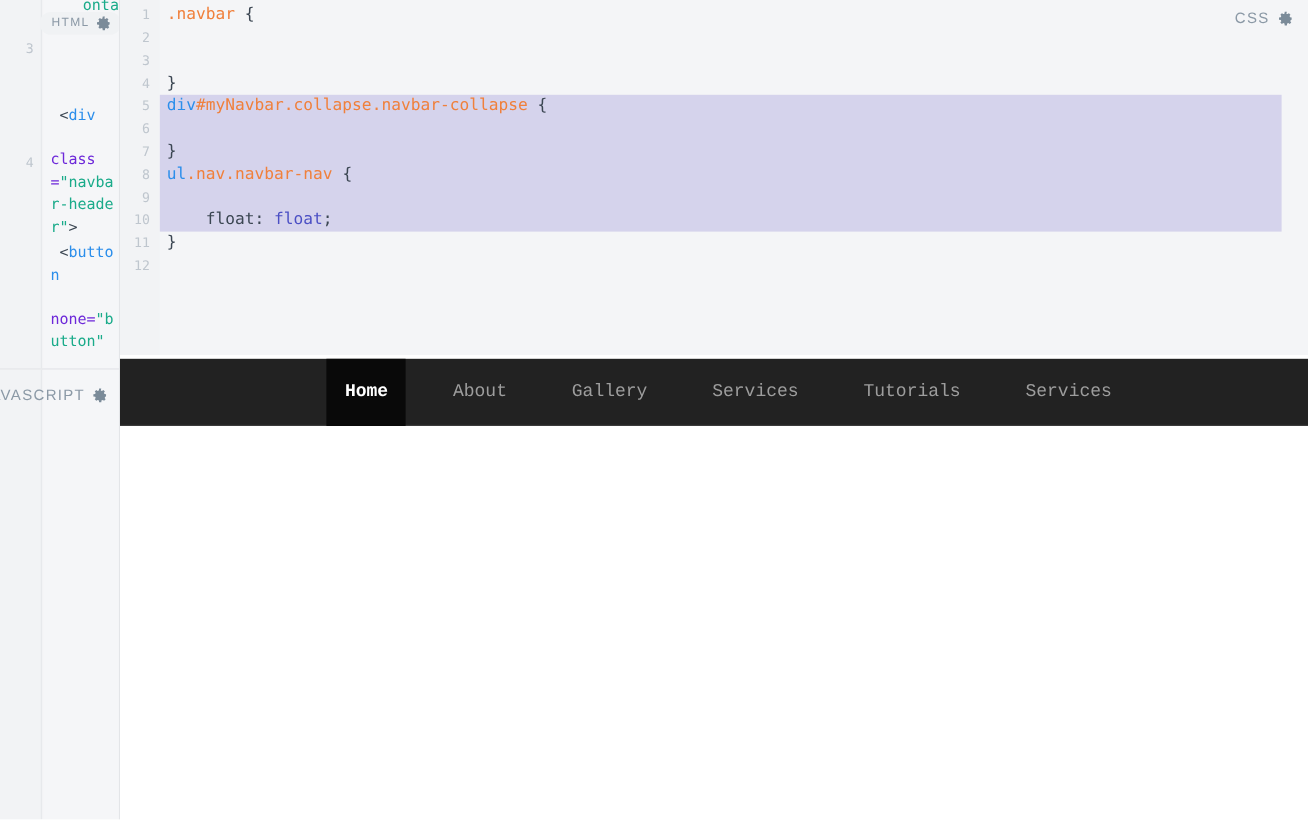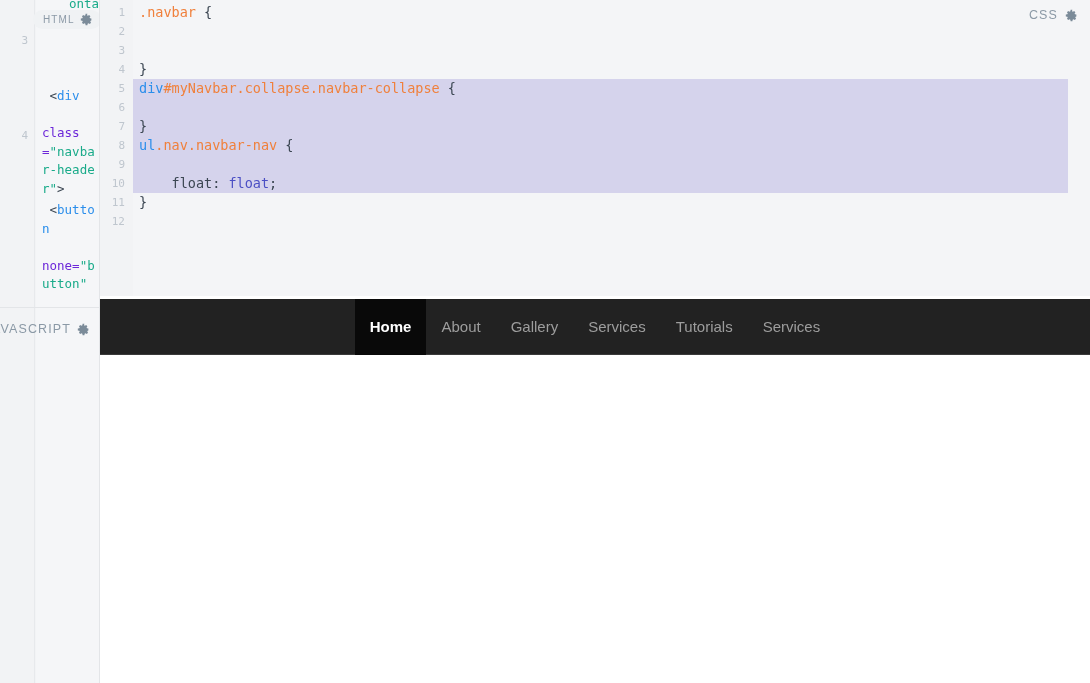--- a/index.html
+++ b/index.html
@@ -257,26 +257,27 @@
     font-size: 0;
     white-space: nowrap;
     vertical-align: top;
   }
 
   .nav-item {
     display: inline-block;
     height: 56px;
     line-height: 56px;
     padding: 0 15px;
-    font-family: Liberation Sans, sans-serif;
+    font-family: Liberation Mono, monospace;
     font-size: 15px;
     color: #9d9d9d;
     vertical-align: top;
     cursor: pointer;
     box-sizing: border-box;
+    margin-left: 24px;
   }
 
   .nav-item.active {
     background: #090909;
     color: #ffffff;
     font-weight: bold;
   }
 
   .preview-body {
     position: absolute;

